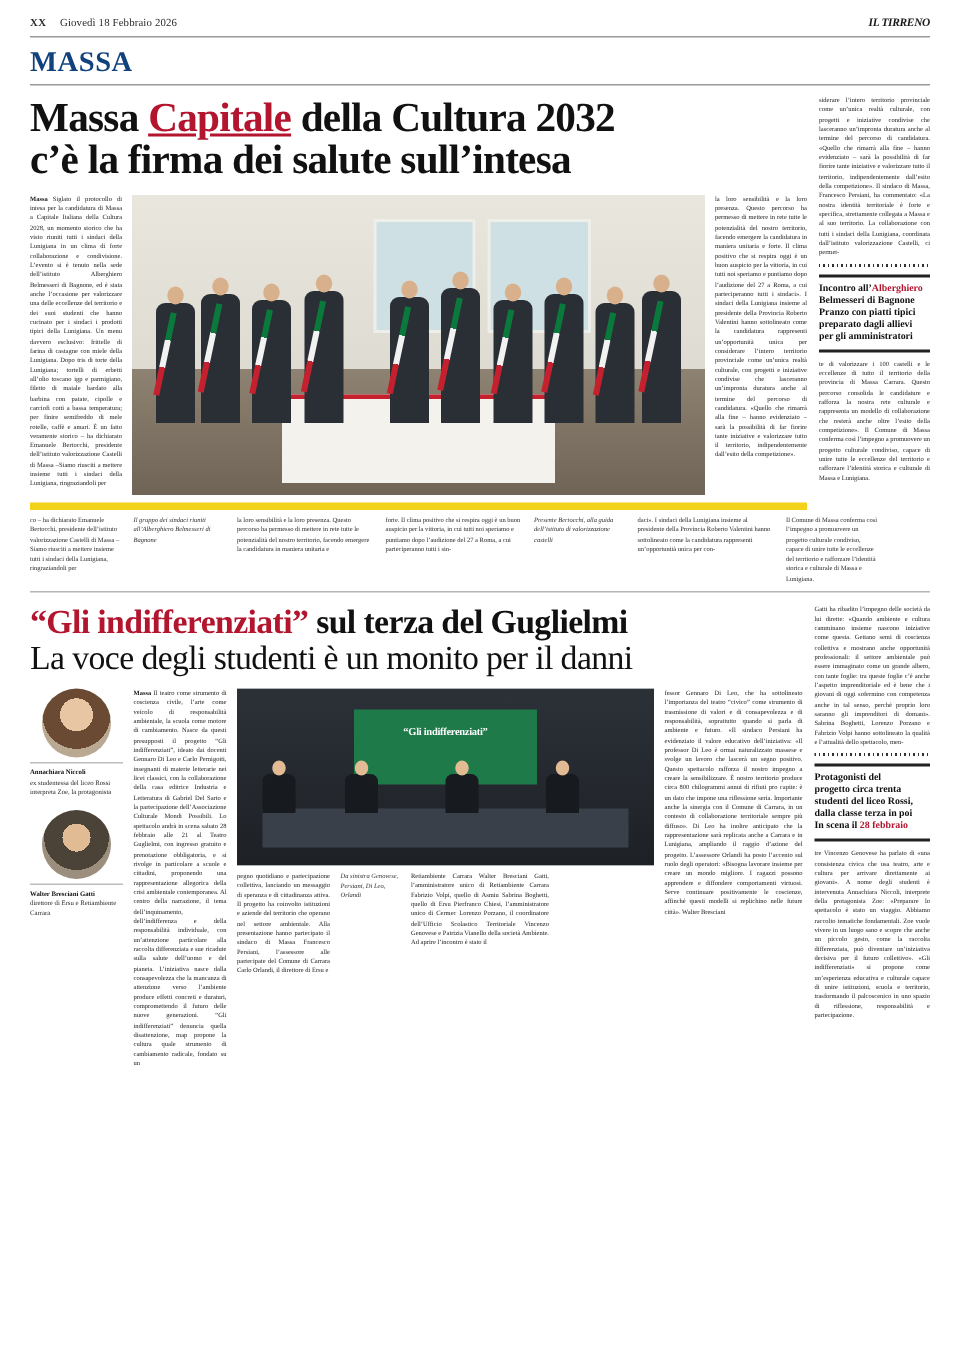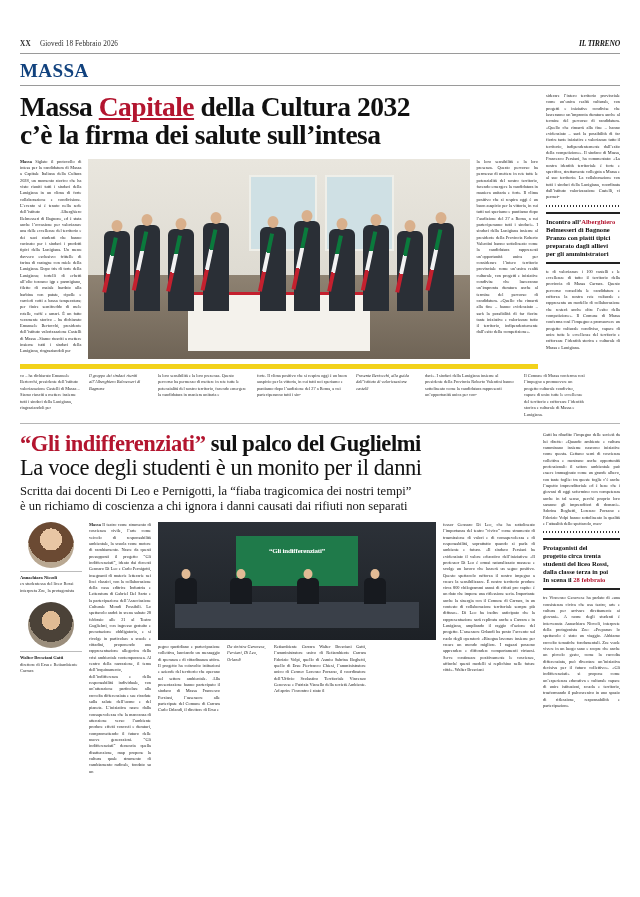--- a/index.html
+++ b/index.html
@@ -6,21 +6,21 @@
   body{
     width:640px;height:897px;
     background:#ffffff;
     font-family:"Liberation Serif",serif;
     color:#111;
     overflow:hidden;
   }
   .page{position:relative;width:640px;height:897px;box-sizing:border-box;padding:0 20px;}
 
   
-  .masthead{display:flex;align-items:baseline;justify-content:space-between;padding-top:10px;margin-top:29px;}
+  .masthead{display:flex;align-items:baseline;justify-content:space-between;padding-top:10px;}
   .mast-left{display:flex;align-items:baseline;gap:9px;font-size:7.2px;color:#2b2b2b;}
   .mast-page{font-weight:bold;letter-spacing:.3px;font-size:7.2px;}
   .mast-date{font-size:7.2px;letter-spacing:.1px;}
   .mast-logo{font-weight:bold;font-size:7.6px;letter-spacing:-.2px;color:#1a1a1a;font-style:italic;}
   .rule-thin{height:1px;background:#9a9a9a;margin-top:5px;}
   .rule-thick{height:1px;background:#9a9a9a;margin-top:4px;}
 
   .section-title{
     font-size:19px;font-weight:bold;color:#11427e;letter-spacing:.4px;
     margin:7px 0 5px;line-height:1;
@@ -236,27 +236,23 @@
         <div class="caption">daci». I sindaci della Lunigiana insieme al presidente della Provincia Roberto Valentini hanno sottolineato come la candidatura rappresenti un’opportunità unica per con-</div>
       </div>
     <div class="capcol">
         <div class="caption">Il Comune di Massa conferma così l’impegno a promuovere un progetto culturale condiviso, capace di unire tutte le eccellenze del territorio e rafforzare l’identità storica e culturale di Massa e Lunigiana.</div>
       </div>
   </div>
 
   <div class="art2">
     <div class="art2-main">
       <div class="head2-l1">
-        <span class="red">“Gli indifferenziati”</span><span> sul palco del Guglielmi</span>
+        <span class="red">“Gli indifferenziati”</span><span> sul terza del Guglielmi</span>
       </div>
       <div class="head2-l2">La voce degli studenti è un monito per il danni</div>
-      <div class="sub2">
-        <span>Scritta dai docenti Di Leo e Pernigotti, la “fiaba tragicomica dei nostri tempi”</span><br>
-        <span>è un richiamo di coscienza a chi ignora i danni causati dai rifiuti non separati</span>
-      </div>
 
       <div class="a2-cols">
 
         <div class="portcol">
           <div class="portrait" style="background:radial-gradient(circle at 50% 38%, #e8c6a4 0 30%, #6b4a33 30% 62%, #b9a892 62% 100%);"></div>
           <div class="pcap">
             <b>Annachiara Niccoli</b>
             <span>ex studentessa del liceo Rossi interpreta Zoe, la protagonista</span>
           </div>
           <div class="portrait" style="margin-top:8px;background:radial-gradient(circle at 50% 40%, #e0bb94 0 26%, #4b4238 26% 60%, #9b8e7c 60% 100%);"></div>

